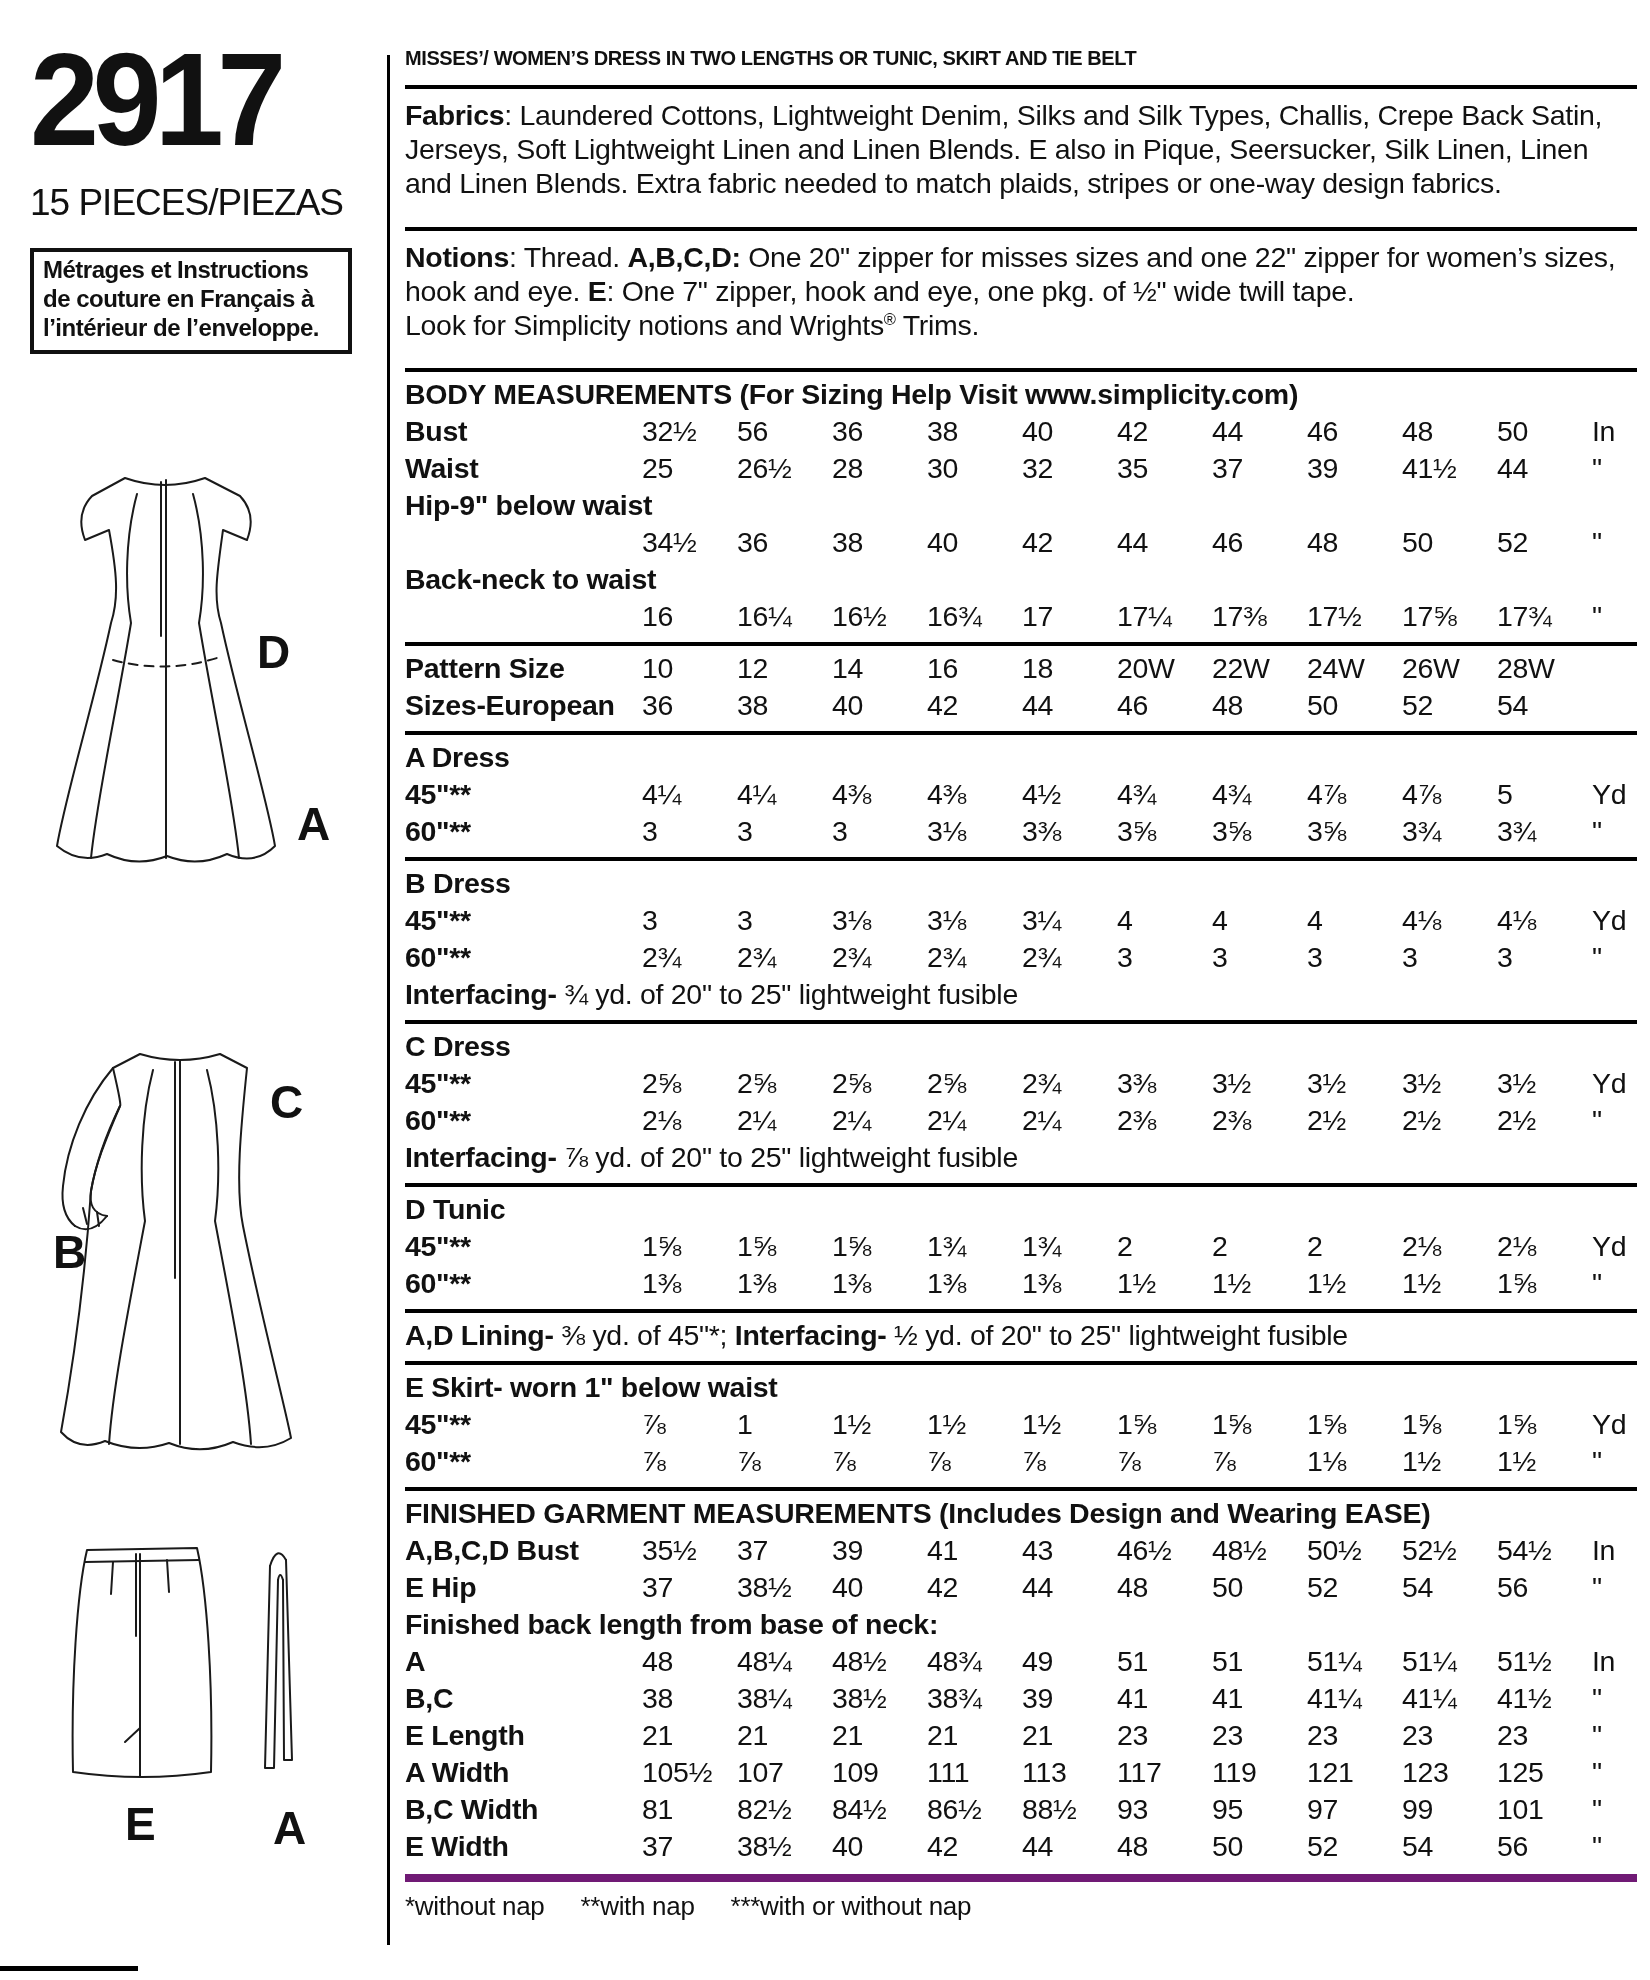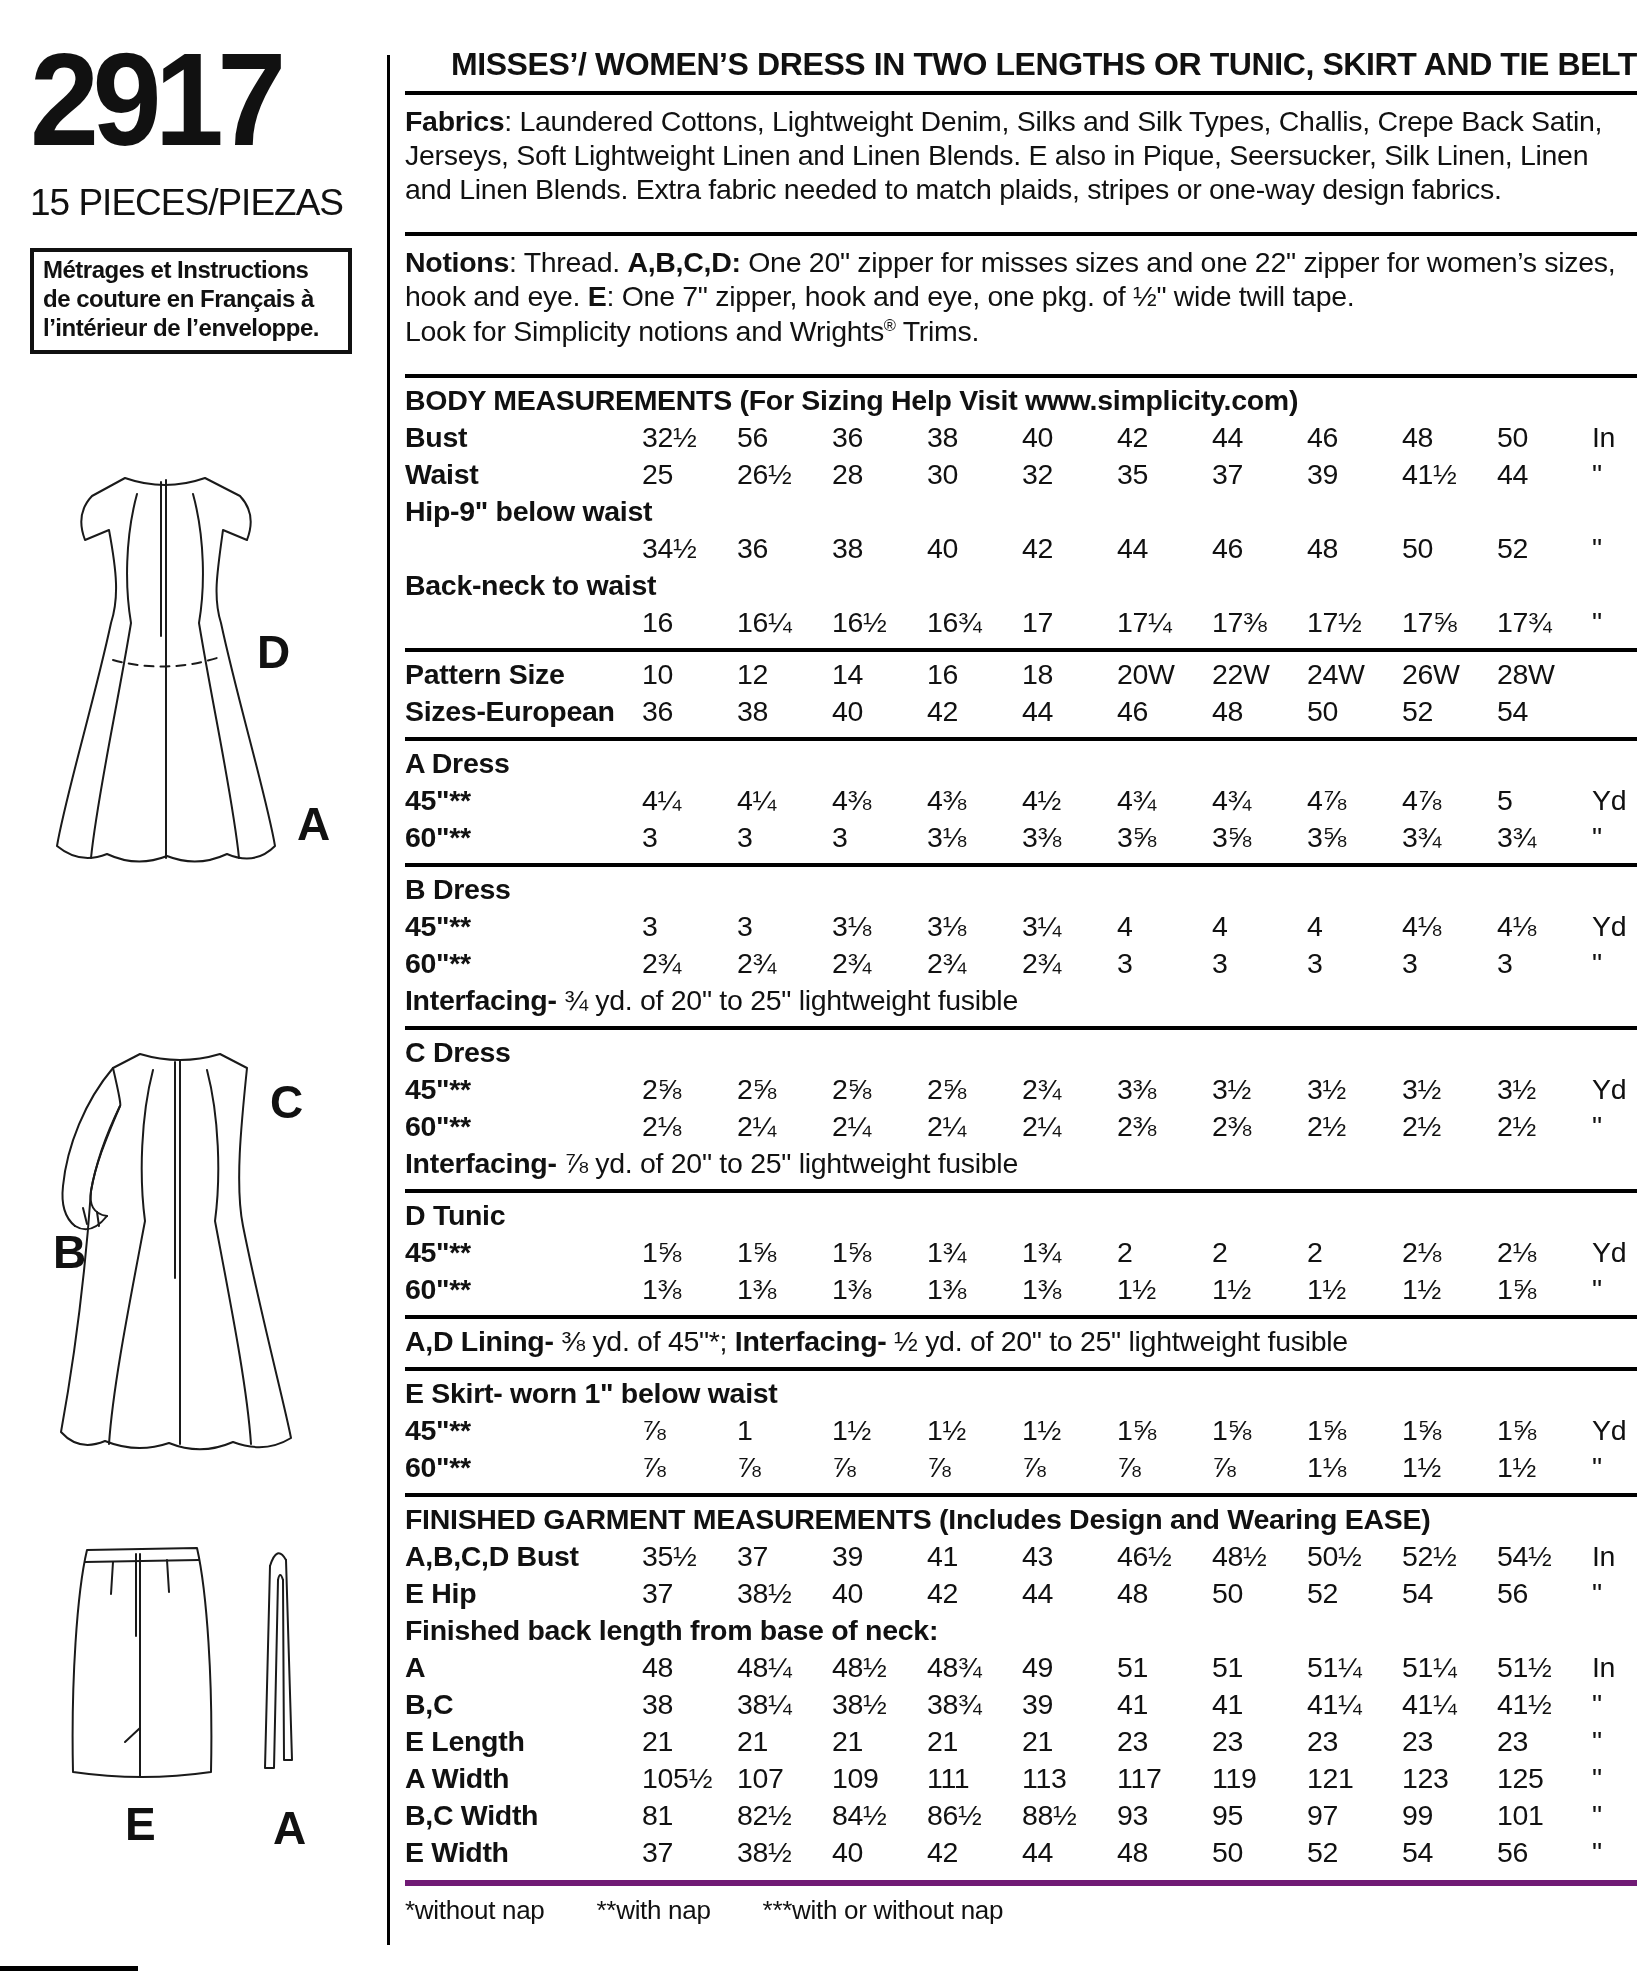--- a/index.html
+++ b/index.html
@@ -27,38 +27,38 @@
   .sketch path{fill:none;stroke:#1a1a1a;stroke-width:2;stroke-linecap:round;stroke-linejoin:round;}
   .sketch .dash{stroke-dasharray:9 7;}
   .sketch text{font-weight:bold;font-size:46px;fill:#111;font-family:"Liberation Sans",sans-serif;}
 
   .divider-v{position:absolute;left:387px;top:55px;width:3px;height:1890px;background:#000;}
   .scan-edge{position:absolute;left:0;top:1966px;width:138px;height:5px;background:#000;}
 
   
   .right-col{position:absolute;left:405px;top:46px;width:1232px;}
   h1.title{
-    font-size:32px;margin:0;padding:2px 0 9px;border-bottom:4px solid #000;
-    letter-spacing:-.4px;line-height:1.05;text-align:right;
+    font-size:20px;margin:0;padding:2px 0 16px;border-bottom:4px solid #000;
+    letter-spacing:-.4px;line-height:1.05;
   }
   .para{font-size:28.5px;line-height:1.2;letter-spacing:-.3px;padding:9px 0 26px;}
   .para.fabrics{border-bottom:4px solid #000;}
 
   .tsection{border-top:4px solid #000000;padding:4px 0 7px;}
   .theading{font-size:28.5px;line-height:37px;font-weight:bold;letter-spacing:-.3px;}
   .trow{
     display:grid;grid-template-columns:237px repeat(10,95px) 45px;
     font-size:28.5px;line-height:37px;letter-spacing:-.3px;
   }
   .tlabel{font-weight:bold;}
   .tlabel.wide{grid-column:1 / -1;}
   .tnote{font-size:28.5px;line-height:37px;letter-spacing:-.3px;}
   .footnote{
-    border-top:6px solid #701a75;margin-top:2px;padding-top:9px;
-    font-size:26px;letter-spacing:-.3px;display:flex;gap:52px;
+    border-top:8px solid #701a75;margin-top:2px;padding-top:9px;
+    font-size:26px;letter-spacing:-.3px;display:flex;gap:36px;
   }
 </style>
 </head>
 <body>
 
 <div class="left-col">
   <div class="pattern-number">2917</div>
   <div class="pieces">15 PIECES/PIEZAS</div>
   <div class="french-box">Métrages et Instructions de couture en Français à l’intérieur de l’enveloppe.</div>
 </div>

